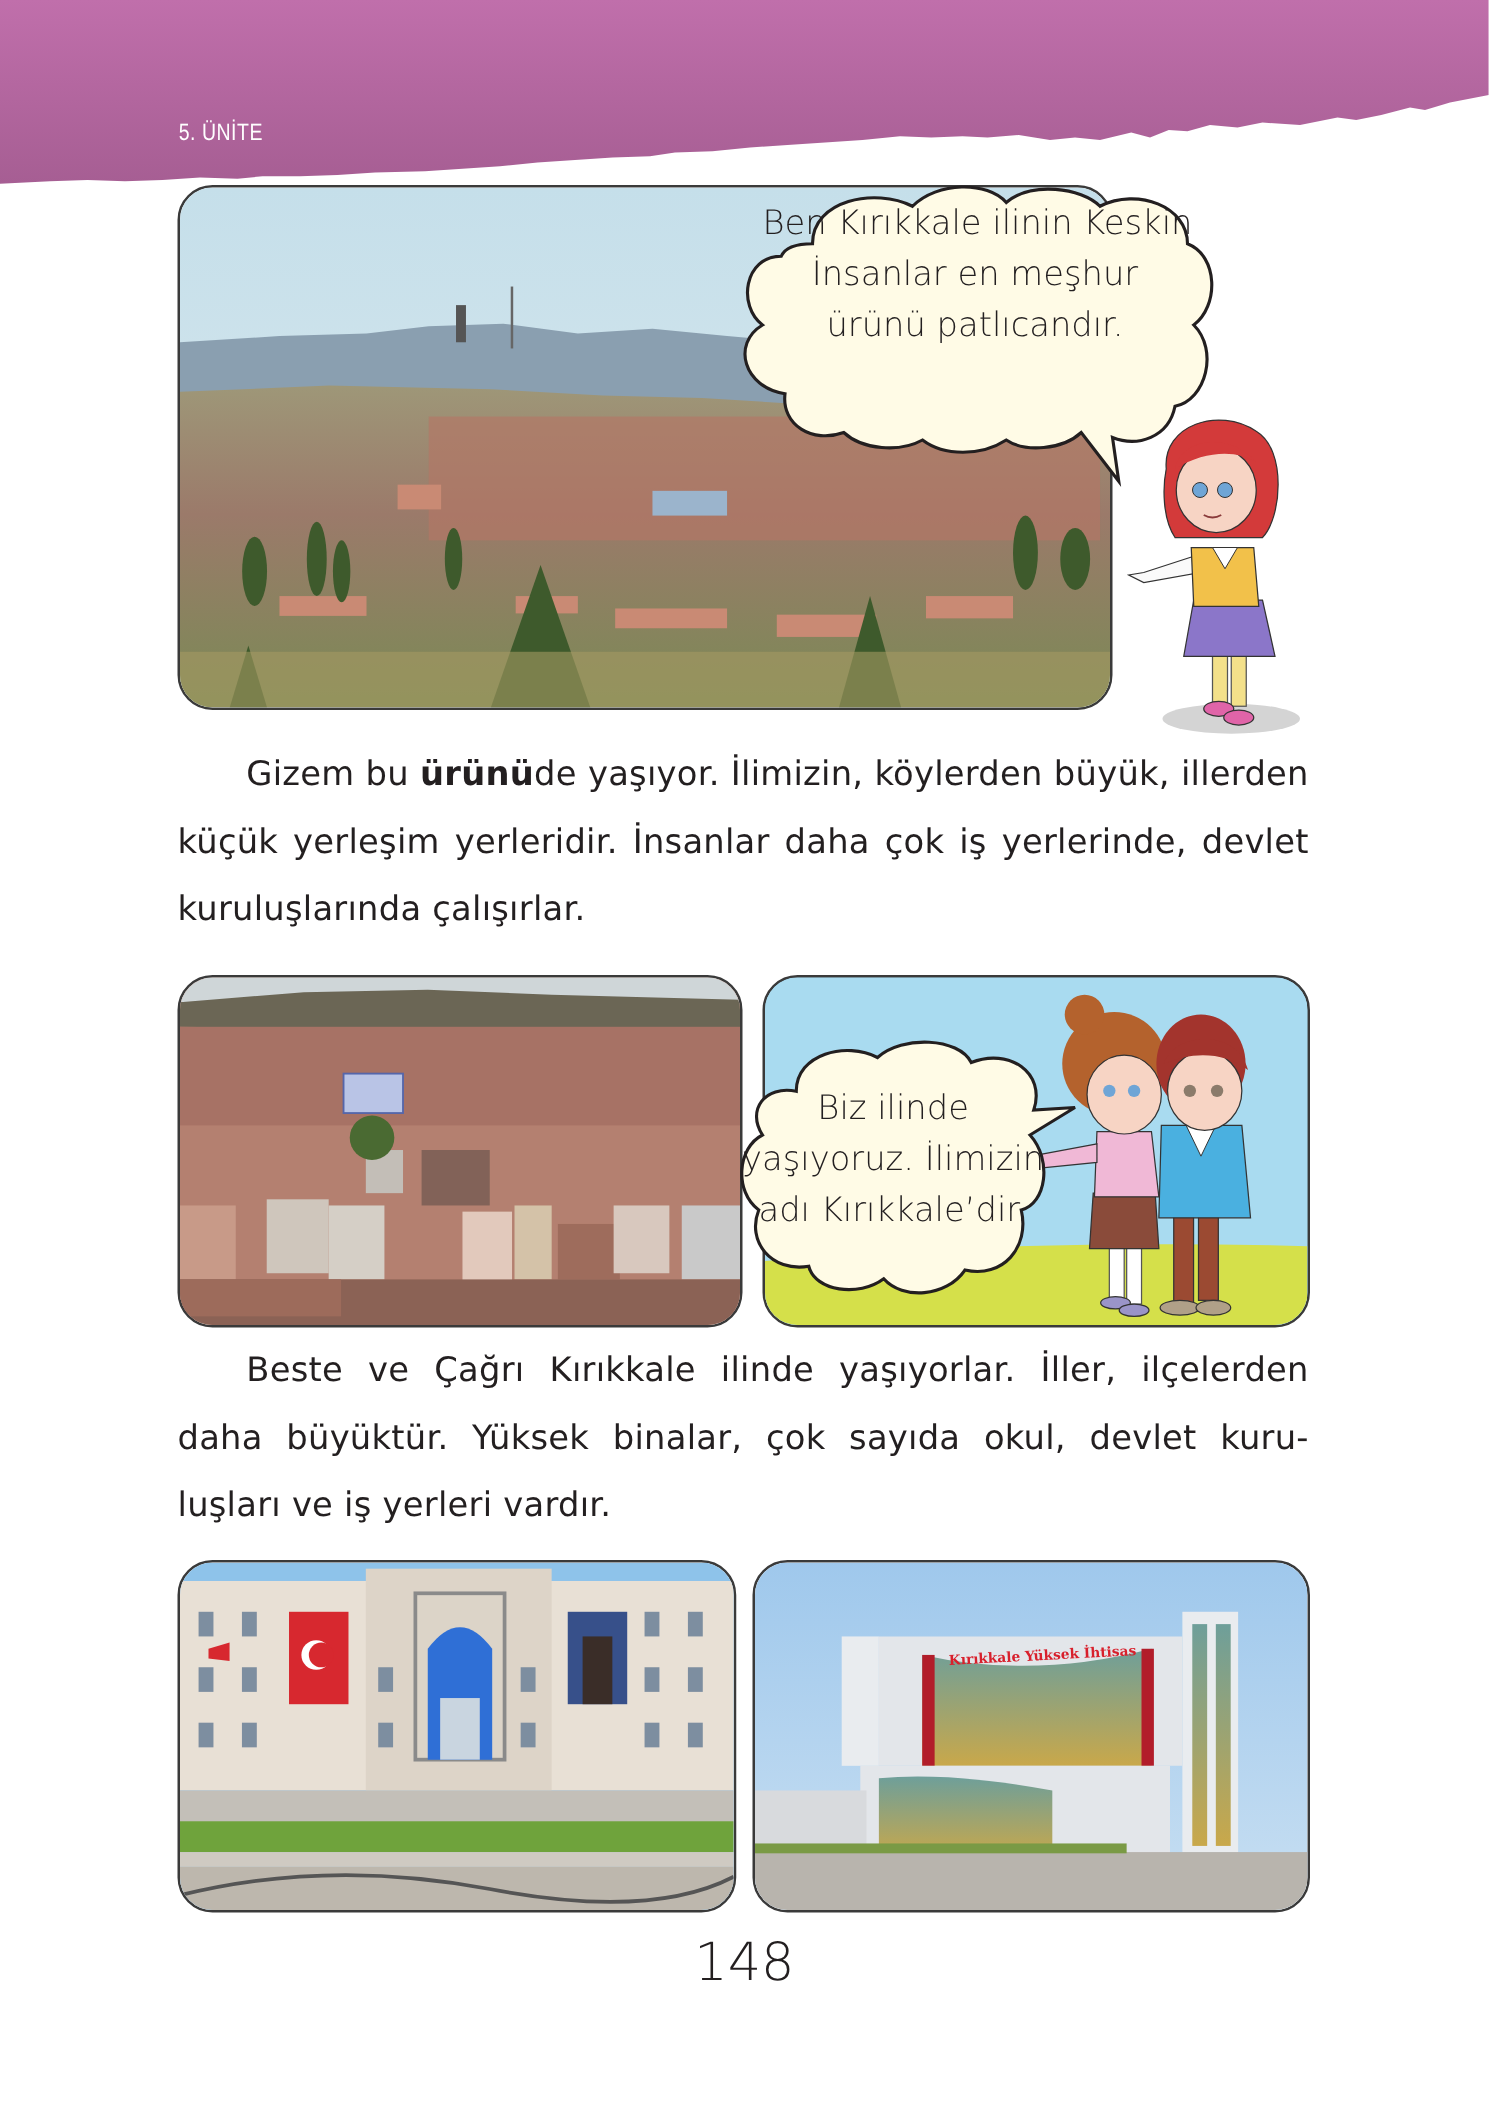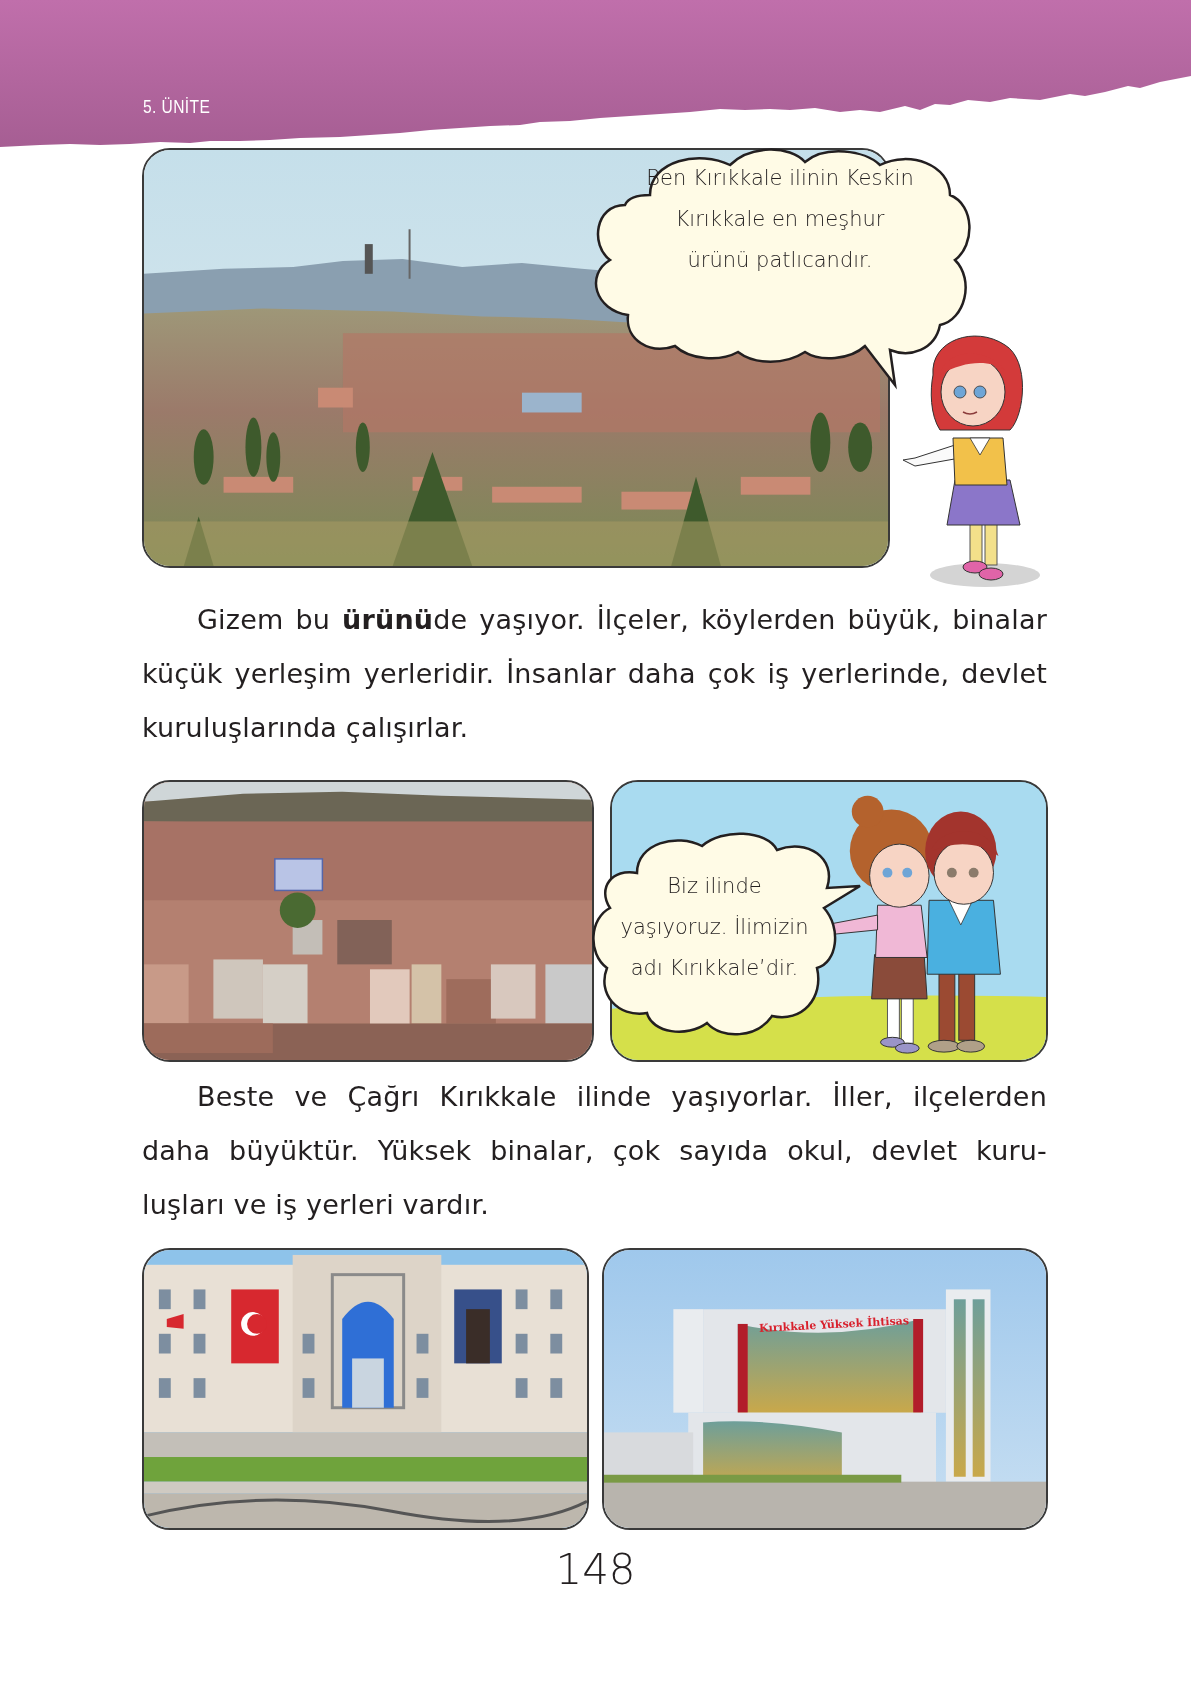--- a/index.html
+++ b/index.html
@@ -17,21 +17,21 @@
     position: absolute; overflow: hidden;
     border: 2px solid #3a3a3a; border-radius: 28px;
   }
   .frame svg { display: block; width: 100%; height: 100%; }
 
   .bubble { position: absolute; }
   .bubble svg { position: absolute; left: 0; top: 0; width: 100%; height: 100%; overflow: visible; }
   .bubble-text {
     position: absolute; text-align: center;
     font-family: "DejaVu Sans", sans-serif; font-weight: 300;
-    font-size: 21px; line-height: 41px; color: #231f20;
+    font-size: 27px; line-height: 41px; color: #231f20;
   }
   .bubble-text span { display: block; white-space: nowrap; }
 
   .character { position: absolute; }
   .character svg { width: 100%; height: 100%; display: block; overflow: visible; }
 
   .para {
     position: absolute; left: 142px; width: 905px;
     font-family: "DejaVu Sans", sans-serif;
     font-size: 27px; line-height: 54px; color: #231f20;
@@ -108,21 +108,21 @@
     <rect x="0" y="375" width="748" height="45" fill="#a59a62" opacity="0.6"></rect>
   </svg>
 </div>
 
 <div class="bubble" style="left:590px; top:150px; width:375px; height:240px;">
   <svg viewBox="0 0 375 240">
     <path d="M60,45 C60,10 110,0 140,15 C160,-5 200,-5 215,12 C235,-5 275,0 290,15 C320,0 360,15 360,45 C385,55 385,95 365,110 C385,130 375,170 350,175 C345,200 320,208 300,200 L305,235 L275,196 C260,210 230,212 215,202 C195,215 165,215 148,202 C130,212 100,210 85,196 C60,205 35,190 38,165 C5,160 -5,125 20,110 C0,95 5,55 35,55 C38,48 48,45 60,45 Z" fill="#fffbe6" stroke="#231f20" stroke-width="2.5"></path>
   </svg>
   <div class="bubble-text" style="left:20px; top:8px; width:340px;">
     <span>Ben Kırıkkale ilinin Keskin</span>
-    <span>Kırıkkale en meşhur</span>
+    <span>İnsanlar en meşhur</span>
     <span>ürünü patlıcandır.</span>
   </div>
 </div>
 
 <div class="character" style="left:885px; top:330px; width:150px; height:260px;">
   <svg viewBox="0 0 150 260">
     <ellipse cx="100" cy="245" rx="55" ry="12" fill="#d4d4d4"></ellipse>
 
     <rect x="85" y="175" width="12" height="60" fill="#f3e08a" stroke="#555" stroke-width="1"></rect>
     <rect x="100" y="175" width="12" height="60" fill="#f3e08a" stroke="#555" stroke-width="1"></rect>
@@ -139,21 +139,21 @@
     <path d="M48,45 C45,10 90,-5 120,15 C145,30 140,85 125,100 L55,100 C45,85 45,60 48,45 Z" fill="#d33a3a" stroke="#333" stroke-width="1"></path>
     <ellipse cx="88" cy="62" rx="32" ry="34" fill="#f7d4c4" stroke="#333" stroke-width="1"></ellipse>
     <path d="M55,45 C60,20 100,15 120,40 C105,30 80,30 55,45 Z" fill="#d33a3a"></path>
     <circle cx="75" cy="62" r="6" fill="#6fa5d6" stroke="#333" stroke-width="0.8"></circle>
     <circle cx="95" cy="62" r="6" fill="#6fa5d6" stroke="#333" stroke-width="0.8"></circle>
     <path d="M78,82 Q85,86 92,82" stroke="#8a3b3b" stroke-width="1.5" fill="none"></path>
   </svg>
 </div>
 
 <div class="para" style="top:593px;">
-  <span class="line first"><span>Gizem bu </span><b>ürünü</b><span>de yaşıyor. İlçeler, köylerden büyük, binalar</span></span>
+  <span class="line first"><span>Gizem bu </span><b>ürünü</b><span>de yaşıyor. İlimizin, köylerden büyük, illerden</span></span>
   <span class="line">küçük yerleşim yerleridir. İnsanlar daha çok iş yerlerinde, devlet</span>
   <span class="line last">kuruluşlarında çalışırlar.</span>
 </div>
 
 <div class="frame" style="left:142px; top:780px; width:452px; height:282px;">
   <svg viewBox="0 0 452 282" preserveAspectRatio="none">
     <rect width="452" height="282" fill="#b48070"></rect>
     <rect width="452" height="20" fill="#cfd6d8"></rect>
     <path d="M0,20 L100,12 L200,10 L300,14 L452,18 L452,45 L0,40 Z" fill="#6b6655"></path>
     <rect x="0" y="40" width="452" height="80" fill="#a77265"></rect>

